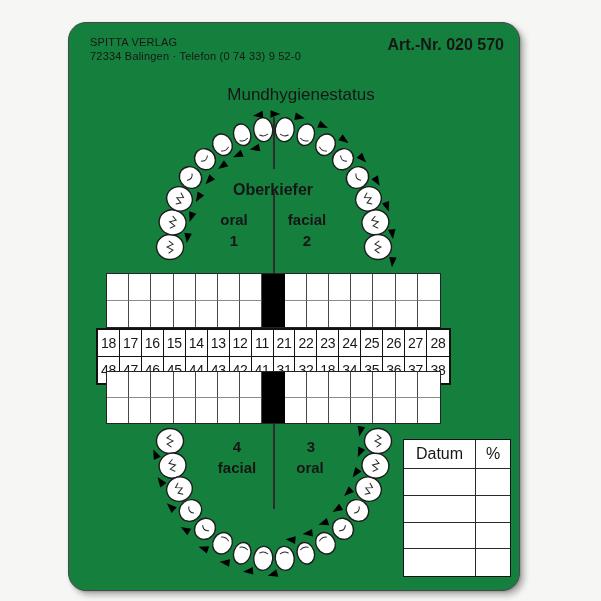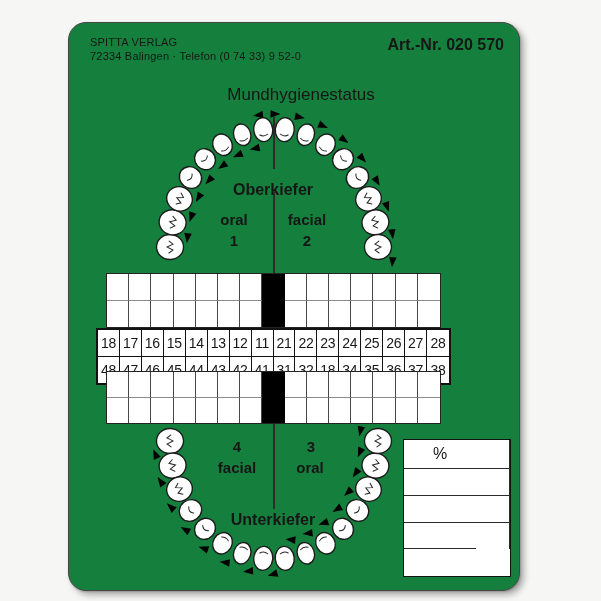--- a/index.html
+++ b/index.html
@@ -242,21 +242,20 @@
   <div class="jaw-label big" style="left:204px;top:159px;margin-top:8px;">Oberkiefer</div>
   <div class="jaw-label" style="left:165px;top:196px;">oral</div>
   <div class="jaw-label" style="left:165px;top:217px;">1</div>
   <div class="jaw-label" style="left:238px;top:196px;">facial</div>
   <div class="jaw-label" style="left:238px;top:217px;">2</div>
 
   <div class="jaw-label" style="left:168px;top:423px;">4</div>
   <div class="jaw-label" style="left:168px;top:444px;">facial</div>
   <div class="jaw-label" style="left:242px;top:423px;">3</div>
   <div class="jaw-label" style="left:241px;top:444px;">oral</div>
-  <div class="jaw-label big" style="left:204px;top:497px;">Unterkiefer</div>
 
   <div class="score-grid" id="grid-top">
       <div class="sc"></div>
       <div class="sc"></div>
       <div class="sc"></div>
       <div class="sc"></div>
       <div class="sc"></div>
       <div class="sc"></div>
       <div class="sc"></div>
       <div class="sc black"></div>
@@ -344,20 +343,21 @@
       <div class="sc last-row"></div>
       <div class="sc last-row"></div>
       <div class="sc last-row"></div>
       <div class="sc last-row"></div>
       <div class="sc last-row"></div>
       <div class="sc last-row"></div>
       <div class="sc last-col last-row"></div>
     </div>
 
   <div class="datum-table" id="datum-table">
+    <div class="dc head">Datum</div>
     <div class="dc head no-r">%</div>
   <div class="dc"></div>
       <div class="dc no-r"></div>
       <div class="dc"></div>
       <div class="dc no-r"></div>
       <div class="dc"></div>
       <div class="dc no-r"></div>
       <div class="dc no-b"></div>
       <div class="dc no-r no-b"></div>
     </div>

